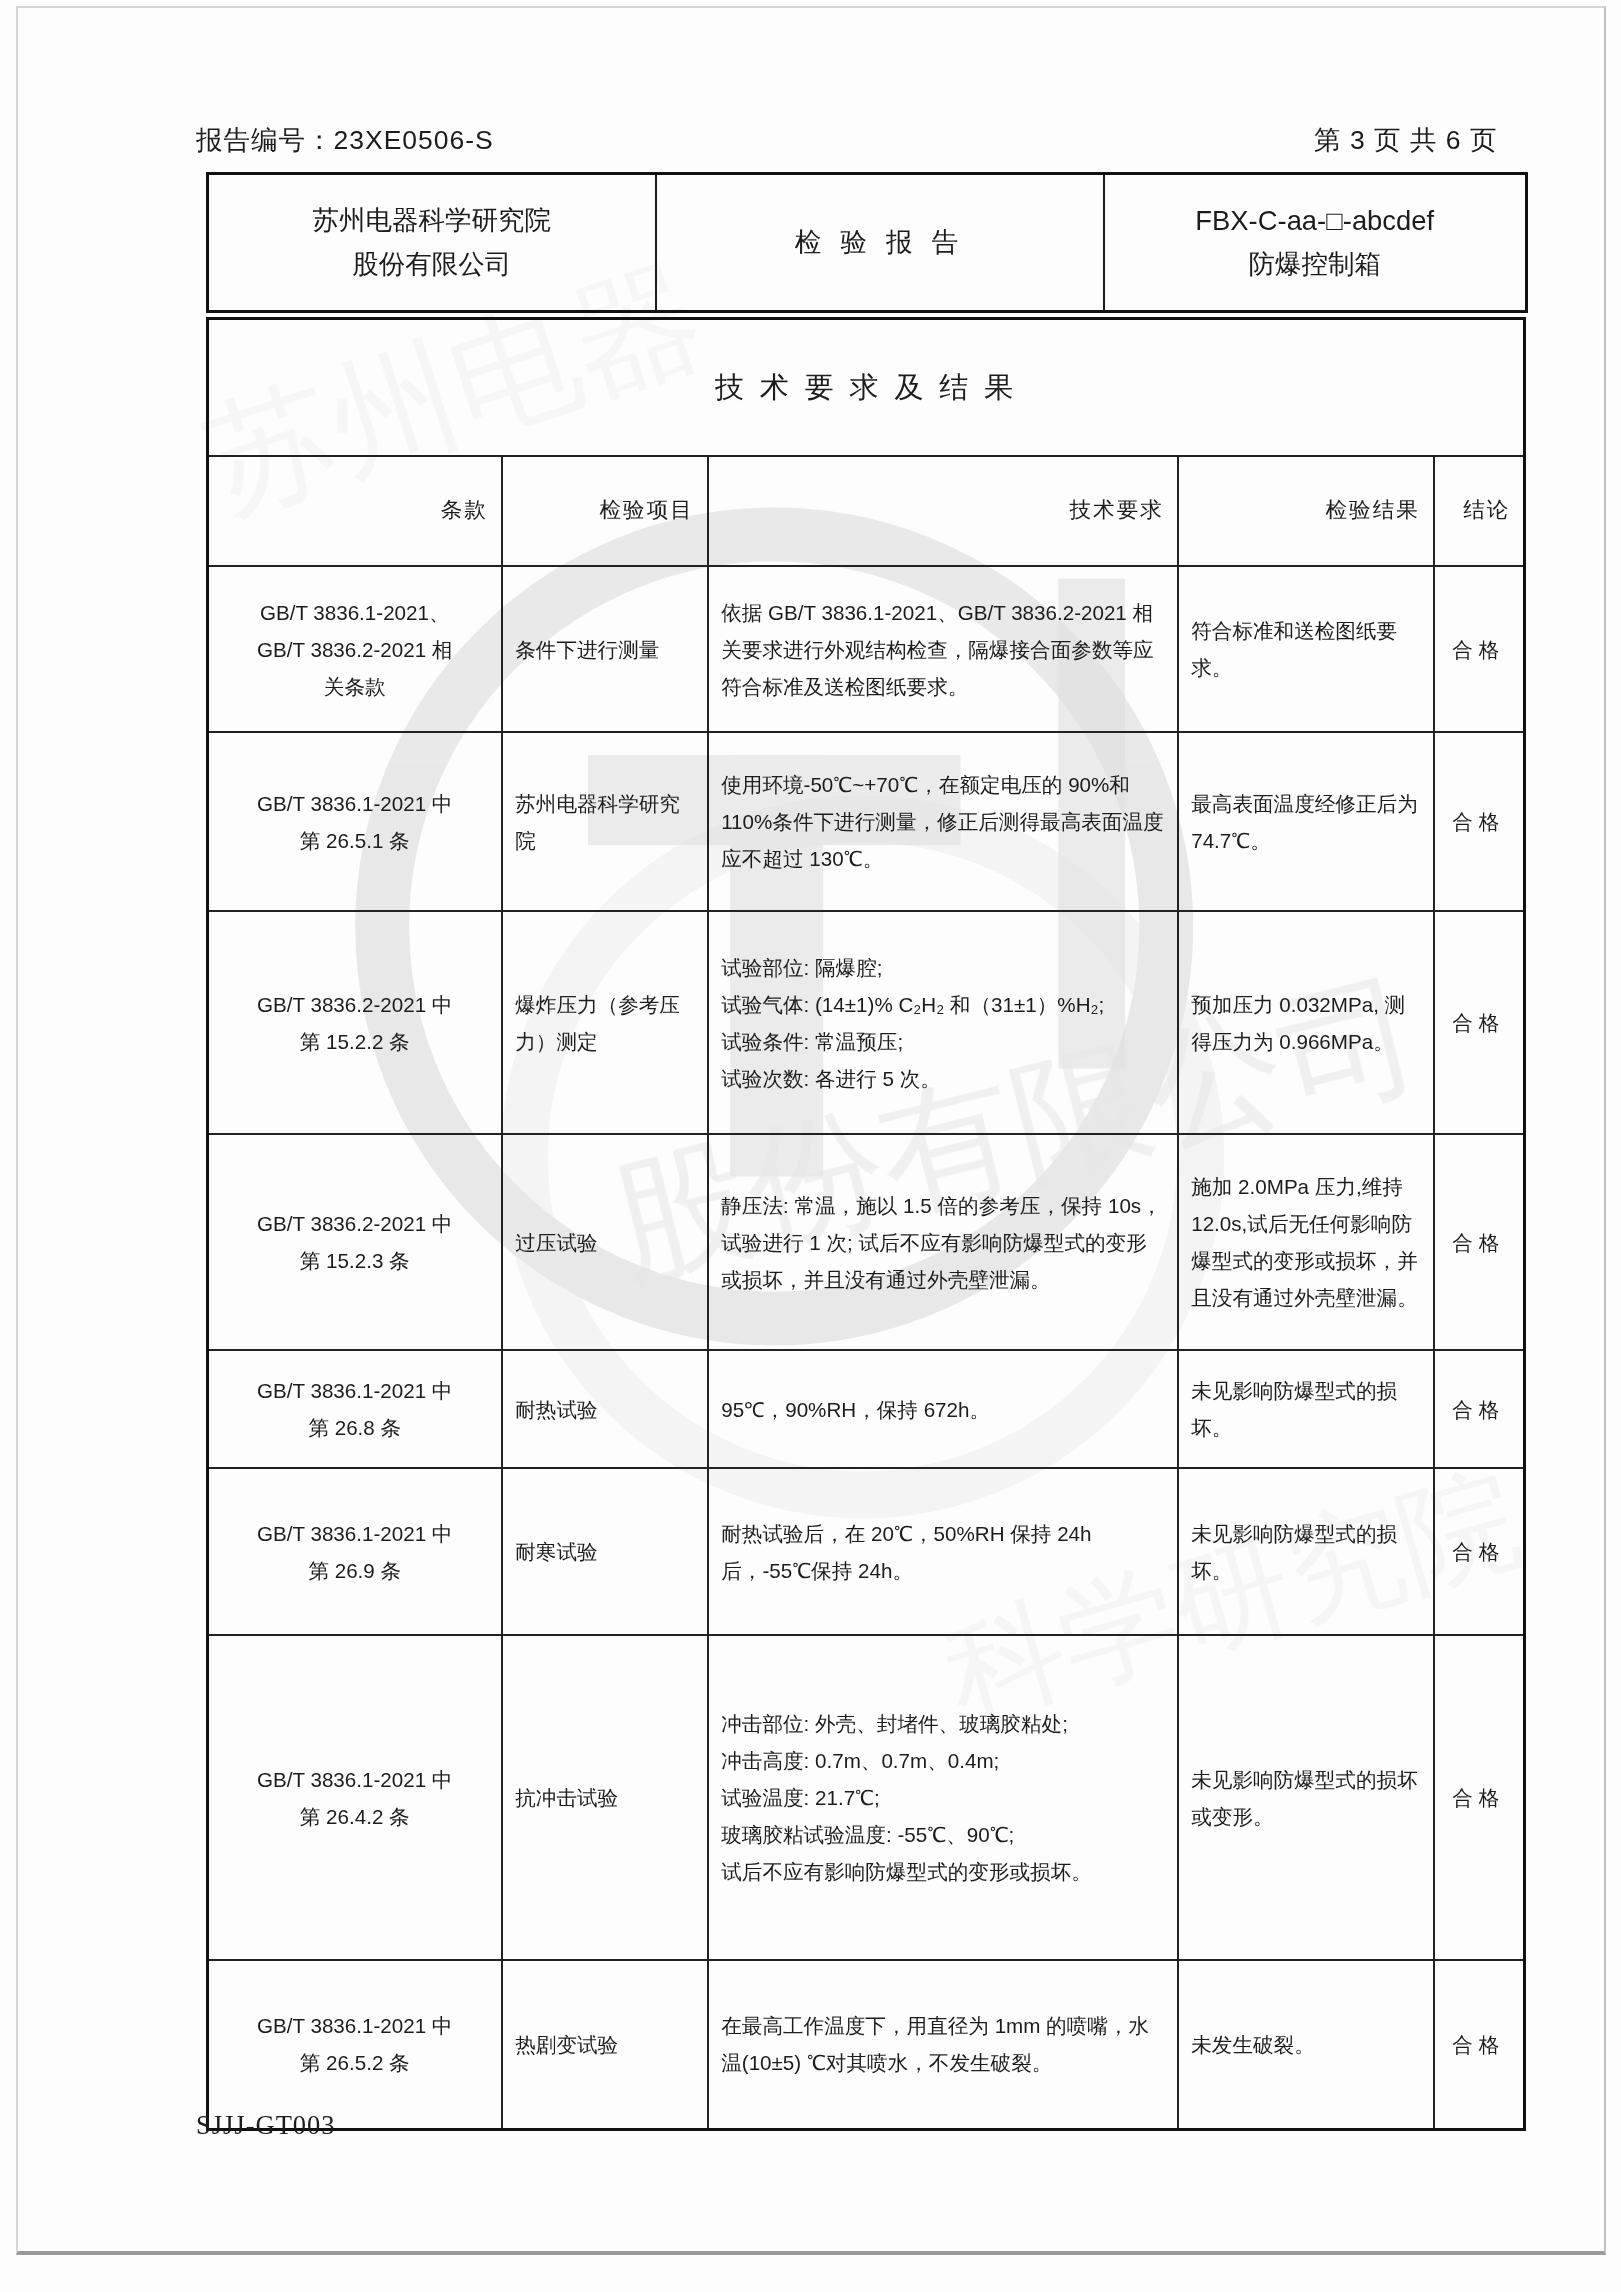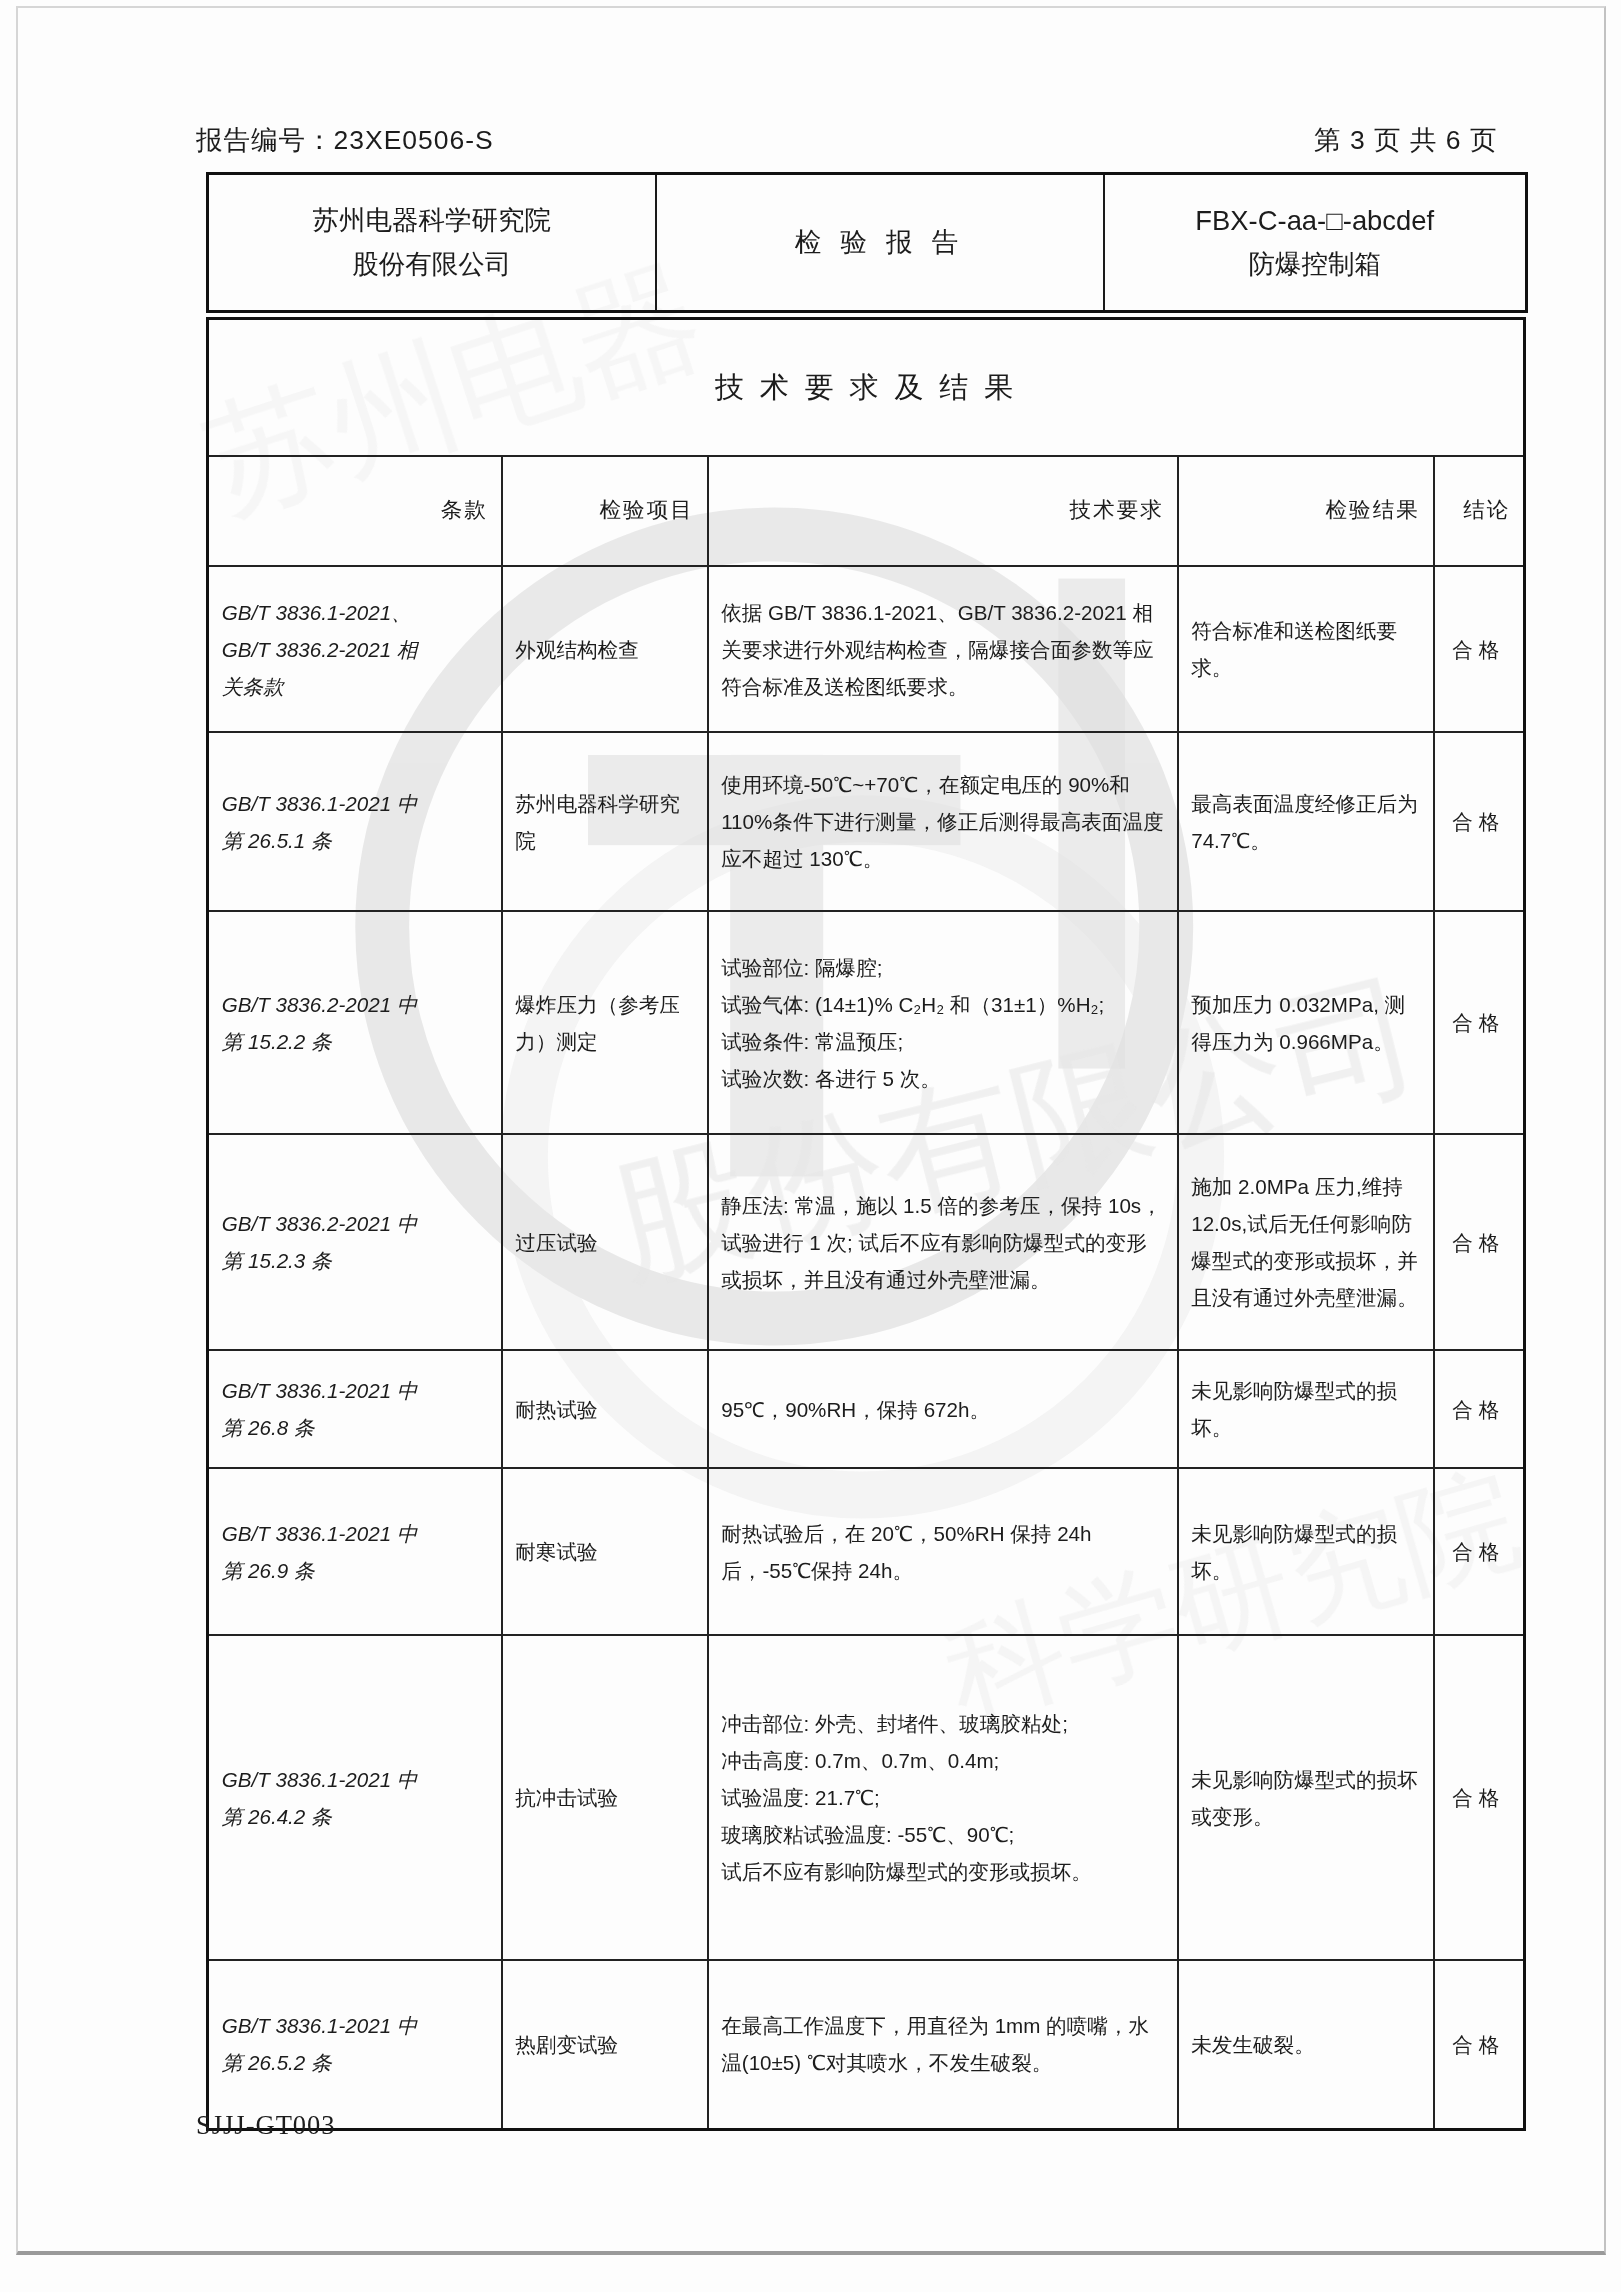--- a/index.html
+++ b/index.html
@@ -51,21 +51,21 @@
     vertical-align:middle;
     white-space:pre-line;
     padding:7.8px 12.7px;
     font-weight:normal;
   }
   .section-row td{
     text-align:center;font-size:29px;letter-spacing:3.9px;
     height:119px;white-space:normal;
   }
   .head-row th{height:93px;text-align:right;font-size:21.6px;letter-spacing:2px;}
-  .cell-clause{font-style:italic;}
+  .cell-clause{text-align:center;}
   .cell-item{text-align:left;}
   .cell-req{text-align:left;}
   .cell-res{text-align:left;border-radius:29px;}
   .cell-conc{text-align:center;letter-spacing:5.9px;}
   tr.r1{height:166px} tr.r2{height:179px} tr.r3{height:223px} tr.r4{height:216px}
   tr.r5{height:118px} tr.r6{height:167px} tr.r7{height:325px} tr.r8{height:169px}
 
   .footer-code{
     position:absolute;left:196px;top:2098px;
     font-size:26.5px;letter-spacing:1px;
@@ -140,21 +140,21 @@
         <th>条款</th>
         <th>检验项目</th>
         <th>技术要求</th>
         <th>检验结果</th>
         <th>结论</th>
       </tr>
       <tr class="r1">
         <td class="cell-clause">GB/T 3836.1-2021、
 GB/T 3836.2-2021 相
 关条款</td>
-        <td class="cell-item">外观结构检查</td>
+        <td class="cell-item">条件下进行测量</td>
         <td class="cell-req">依据 GB/T 3836.1-2021、GB/T 3836.2-2021 相关要求进行外观结构检查，隔爆接合面参数等应符合标准及送检图纸要求。</td>
         <td class="cell-res">符合标准和送检图纸要求。</td>
         <td class="cell-conc">合格</td>
       </tr>
       <tr class="r2">
         <td class="cell-clause">GB/T 3836.1-2021 中
 第 26.5.1 条</td>
         <td class="cell-item">苏州电器科学研究院</td>
         <td class="cell-req">使用环境-50℃~+70℃，在额定电压的 90%和 110%条件下进行测量，修正后测得最高表面温度应不超过 130℃。</td>
         <td class="cell-res">最高表面温度经修正后为 74.7℃。</td>

